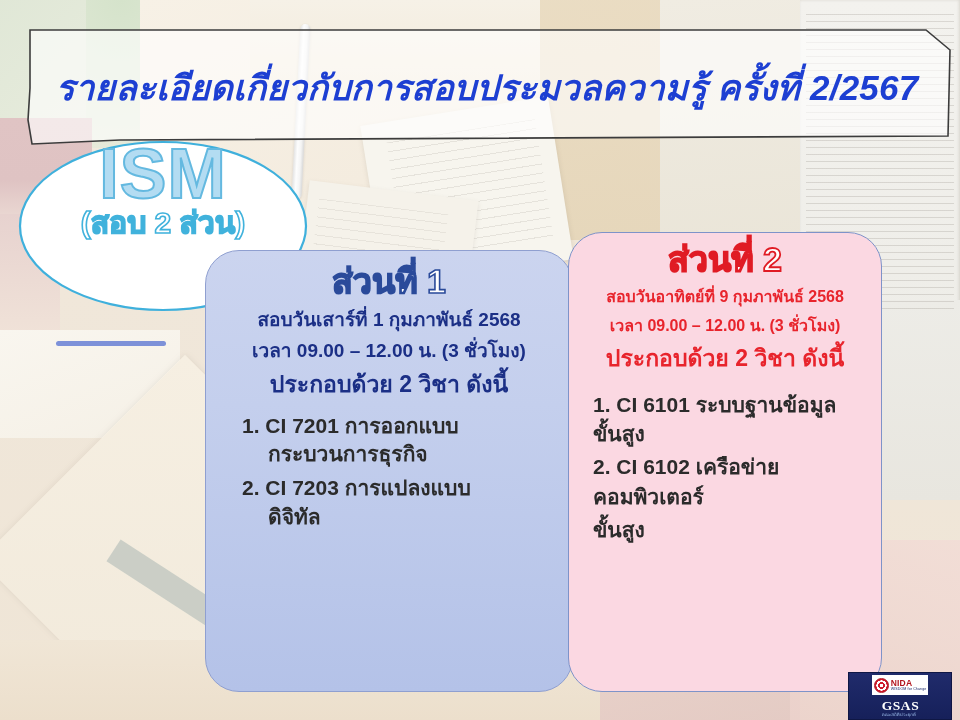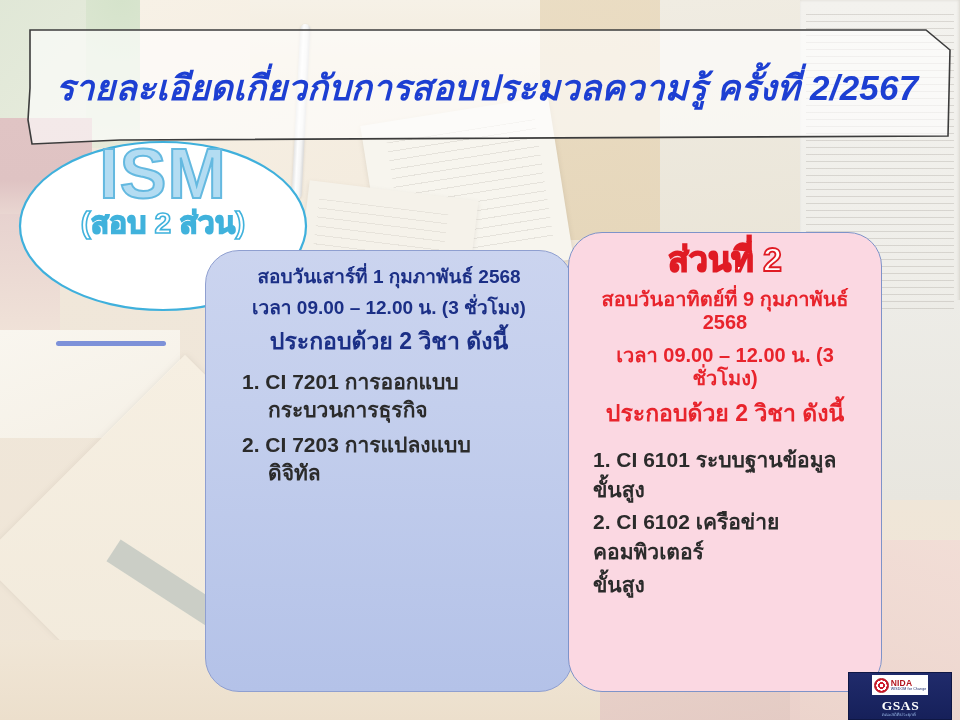--- a/index.html
+++ b/index.html
@@ -130,21 +130,21 @@
     text-align:center;font-size:34px;font-weight:bold;line-height:1.1;
     color:#ffffff;-webkit-text-stroke:1.8px #e01b24;
     margin:2px 0 4px 0;
   }
   .line1{
     color:#1b2f86;font-weight:bold;font-size:19px;line-height:1.15;
     text-align:center;margin:9px 0;
   }
   .line1.big{font-size:23px;}
   .line2{
-    color:#e8242c;font-weight:bold;font-size:20px;line-height:1.15;
+    color:#e8242c;font-weight:bold;font-size:16px;line-height:1.15;
     text-align:center;margin:10px 0;
   }
   .line2.big{font-size:23px;}
   .courses1{margin-top:14px;padding:0 4px 0 22px;}
   .course1{
     color:#2b2b2b;font-weight:bold;font-size:21px;line-height:1.35;
     margin-bottom:6px;text-indent:0;
   }
   .course1 .cont{display:block;padding-left:26px;}
   .courses2{margin-top:18px;padding:0 2px 0 10px;}
@@ -220,20 +220,21 @@
     <div class="ism-inner">
       <div class="ism-main">ISM</div>
       <div class="ism-sub">(สอบ 2 ส่วน)</div>
     </div>
   </div>
 
   <div id="blue-rule"></div>
 
   <div class="panel" id="panel-part1">
     <div class="panel-inner">
+      <div class="head1">ส่วนที่ 1</div>
       <div class="line1">สอบวันเสาร์ที่  1 กุมภาพันธ์ 2568</div>
       <div class="line1">เวลา 09.00 – 12.00 น. (3 ชั่วโมง)</div>
       <div class="line1 big">ประกอบด้วย 2 วิชา ดังนี้</div>
 
       <div class="courses1">
         <div class="course1">
           <span>1.</span>
           <span>CI 7201</span>
           <span>การออกแบบ</span>
           <span class="cont">กระบวนการธุรกิจ</span>

